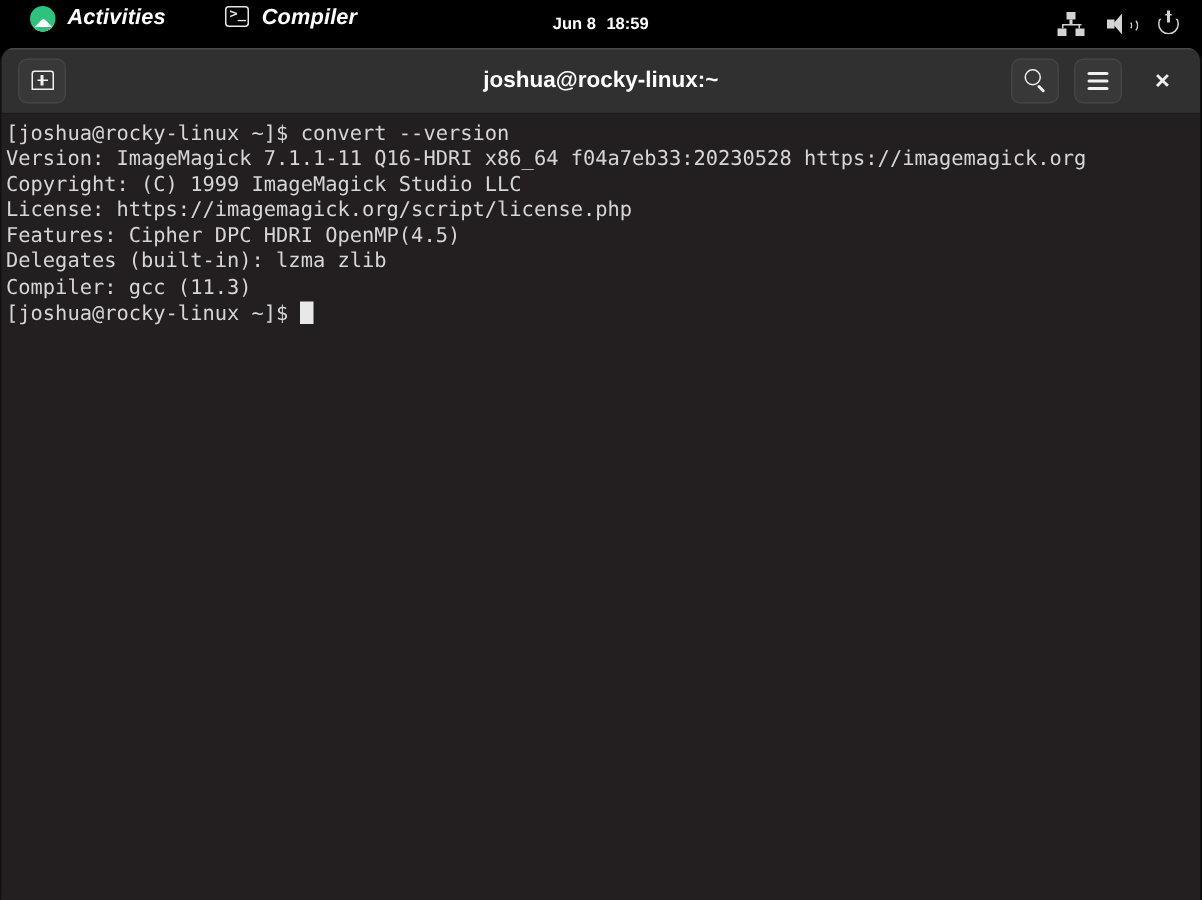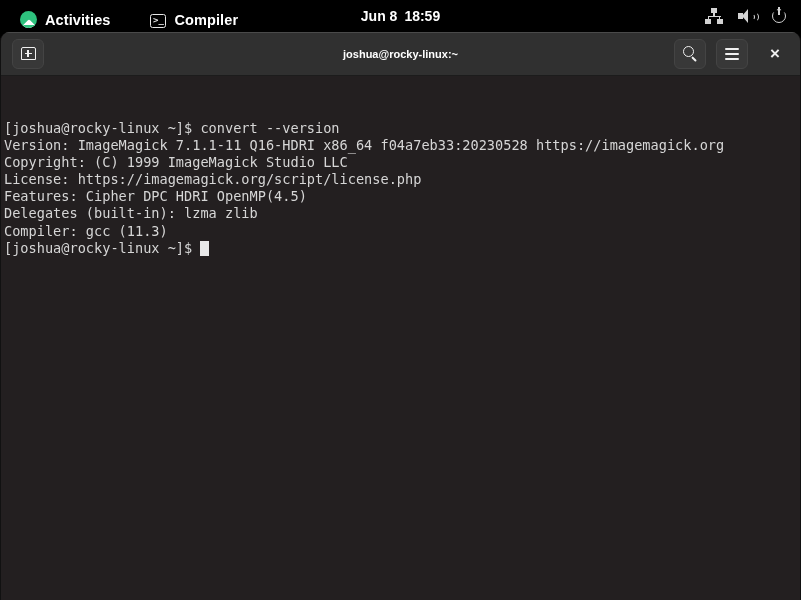--- a/index.html
+++ b/index.html
@@ -19,30 +19,31 @@
   #top-bar {
     position: absolute;
     left: 0; top: 0;
     width: 801px; height: 32px;
     background: #000000;
     display: flex;
     align-items: center;
   }
   .tb-item {
     display: flex;
-    align-items: flex-end;
+    align-items: flex-start;
     gap: 8px;
     height: 24px;
     padding: 0 6px;
     border-radius: 5px;
     color: #ffffff;
     font-size: 14.5px;
     font-weight: 700;
     letter-spacing: 0.1px;
     white-space: nowrap;
+    font-style: italic;
   }
   #activities-item { margin-left: 14px; }
   #terminal-item { margin-left: 28px; }
 
   .activities-glyph {
     width: 17px; height: 17px;
     border-radius: 50%;
     background: #2ec27e;
     position: relative;
     overflow: hidden;
@@ -85,21 +86,21 @@
   }
 
   #clock {
     position: absolute;
     left: 0; top: 0;
     width: 801px; height: 32px;
     display: flex;
     align-items: center;
     justify-content: center;
     color: #ffffff;
-    font-size: 14px;
+    font-size: 11px;
     font-weight: 700;
     pointer-events: none;
   }
   #clock .clock-inner { display: flex; gap: 7px; }
 
   #tray {
     position: absolute;
     right: 12px; top: 0;
     height: 32px;
     display: flex;
@@ -239,21 +240,21 @@
     left: 6.75px; top: 3px;
     width: 1.5px; height: 7px;
     background: #f0f0f0;
   }
 
   #window-title {
     position: absolute;
     left: 0; right: 0;
     text-align: center;
     color: #ffffff;
-    font-size: 11px;
+    font-size: 15px;
     font-weight: 700;
     pointer-events: none;
   }
 
   #header-right {
     margin-left: auto;
     display: flex;
     align-items: center;
     gap: 10px;
     padding-right: 12px;
@@ -309,21 +310,20 @@
 
   
   #terminal-body {
     position: absolute;
     left: 0; top: 44px;
     right: 0; bottom: 0;
     background: #231f20;
     padding: 5px 0 0 3px;
     box-sizing: border-box;
     overflow: hidden;
-    margin-top: 39px;
   }
   #terminal-output {
     margin: 0;
     font-family: "DejaVu Sans Mono", "Liberation Mono", monospace;
     font-size: 13.6px;
     line-height: 17.1px;
     color: #d6d6d6;
     white-space: pre;
     letter-spacing: 0px;
   }

